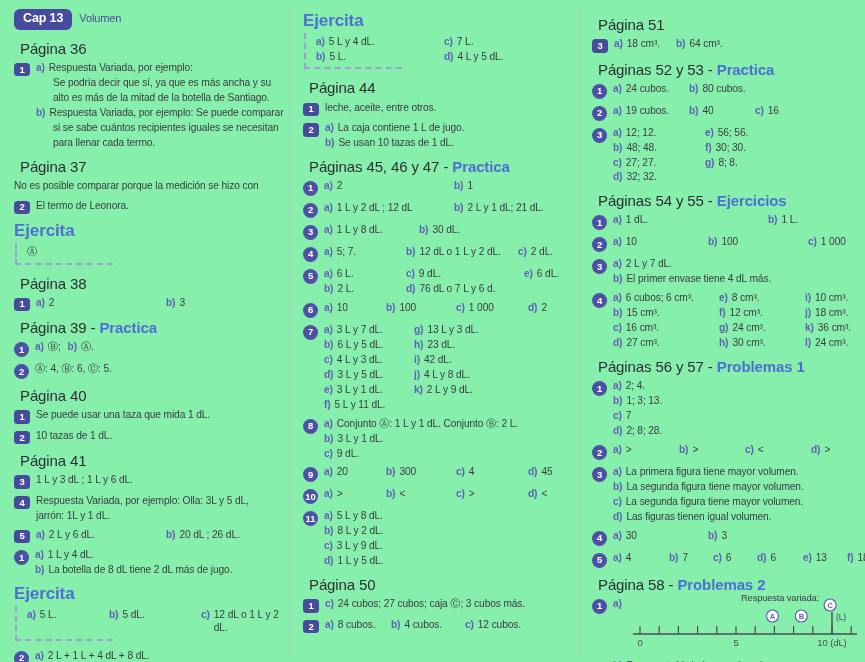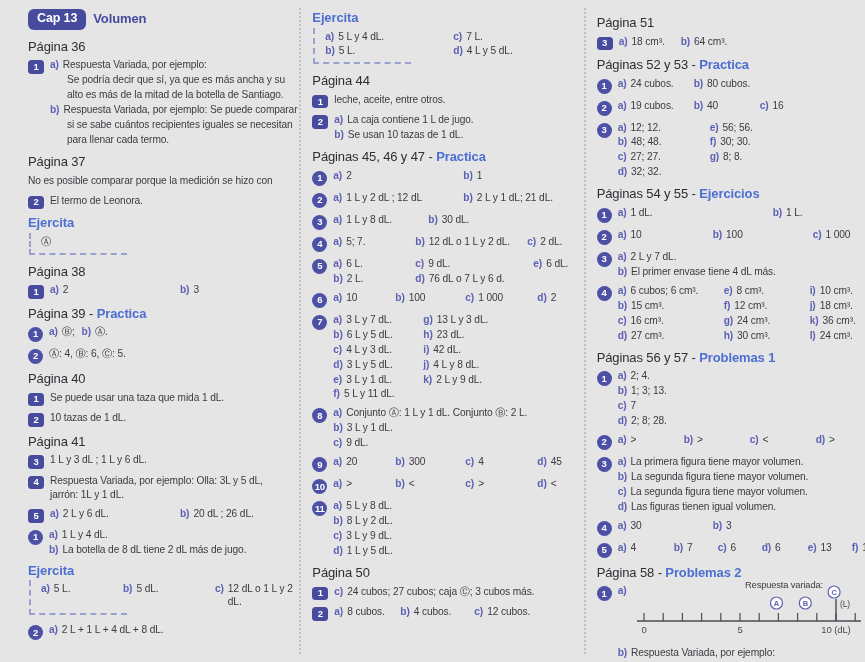--- a/index.html
+++ b/index.html
@@ -1,40 +1,40 @@
 <!DOCTYPE html>
 <html><head>
 <meta charset="utf-8">
 <style>
   html,body{margin:0;padding:0;background:#ffffff;}
   body{font-family:"Liberation Sans",sans-serif;color:#3b3b42;font-size:10.2px;line-height:1.27;letter-spacing:-0.12px;}
-  .sheet{width:865px;height:662px;box-sizing:border-box;padding:8px 6px 8px 28px;display:flex;overflow:hidden;background:#e5e5e5;}
+  .sheet{width:865px;height:662px;box-sizing:border-box;padding:8px 6px 8px 14px;display:flex;overflow:hidden;background:#86efac;}
   .col{flex:1;min-width:0;}
   .col + .col{border-left:2px dotted #b9c6bd;padding-left:11px;margin-left:9px;}
   .chapter{display:flex;align-items:center;gap:7px;margin:1px 0 9px;}
   .cap-badge{background:#474b9e;color:#fff;font-weight:bold;font-size:12.5px;padding:2px 9px 3px;border-radius:6px;}
-  .chapter-title{color:#474b9e;font-weight:bold;font-size:13px;}
-  .page-header{color:#2e2e35;font-size:13px;margin:7px 0 4px;}
+  .chapter-title{color:#474b9e;font-weight:normal;font-size:11px;}
+  .page-header{color:#2e2e35;font-size:15px;margin:7px 6px 4px;}
   .page-header .section{color:#4d6fd2;font-weight:bold;}
   .item{display:flex;margin:0 0 6px;}
   .badge{flex:0 0 auto;display:inline-flex;align-items:center;justify-content:center;background:#474b9e;color:#fff;font-weight:bold;font-size:9.5px;margin-right:6px;margin-top:1px;}
   .badge.square{width:16px;height:13.5px;border-radius:3.5px;}
   .badge.circle{width:15px;height:15px;border-radius:50%;background:#4c51a6;}
   .lines{flex:1;min-width:0;}
   .line{display:flex;align-items:flex-start;margin-bottom:2px;}
   .line:last-child{margin-bottom:0;}
   .part{display:flex;align-items:flex-start;flex:0 0 auto;box-sizing:border-box;}
   .part.nw{margin-right:7px;}
   .lbl{color:#5d61b4;font-weight:bold;margin-right:4px;flex:0 0 auto;}
   .txt{white-space:nowrap;}
   .part.wrap .txt{white-space:normal;}
   .plain{margin:0 0 7px;}
   .plain div{white-space:nowrap;}
   .ejercita{margin:2px 0 9px;}
-  .ej-label{color:#4d6fd2;font-weight:bold;font-size:13px;margin-bottom:1px;}
+  .ej-label{color:#4d6fd2;font-weight:bold;font-size:17px;margin-bottom:1px;}
   .ej-box{position:relative;border-left:2px dashed #9aa0cf;padding:3px 0 6px 10px;margin-left:1px;}
   .ej-box::after{content:"";position:absolute;left:-2px;bottom:0;width:98px;border-bottom:2px dashed #9aa0cf;}
   .fig-wrap{flex:1;margin-left:4px;margin-top:-6px;}
   svg text{font-family:"Liberation Sans",sans-serif;}
 </style>
 </head>
 <body>
 
 <div class="sheet">
   <div class="col" id="col-0">

